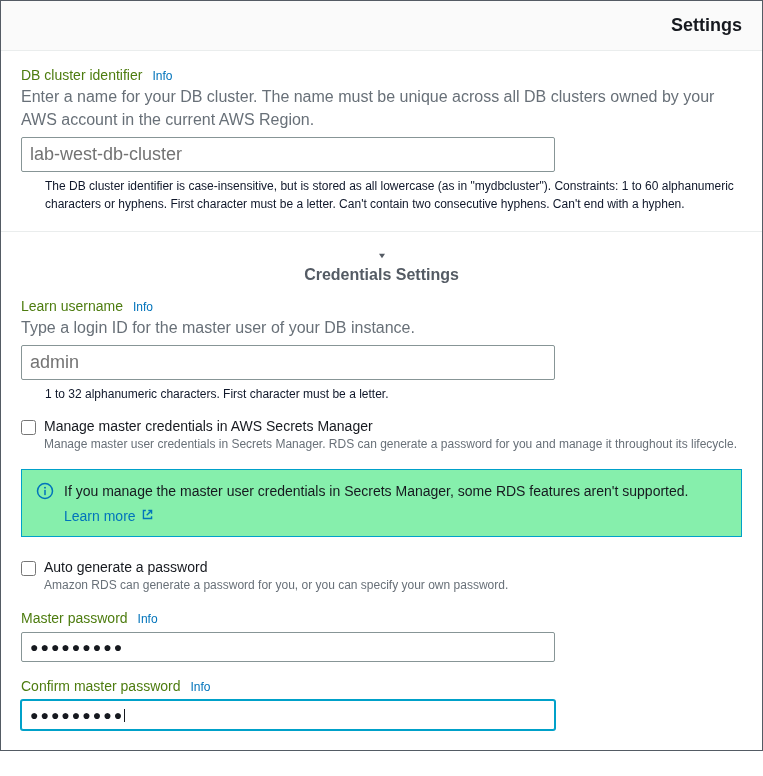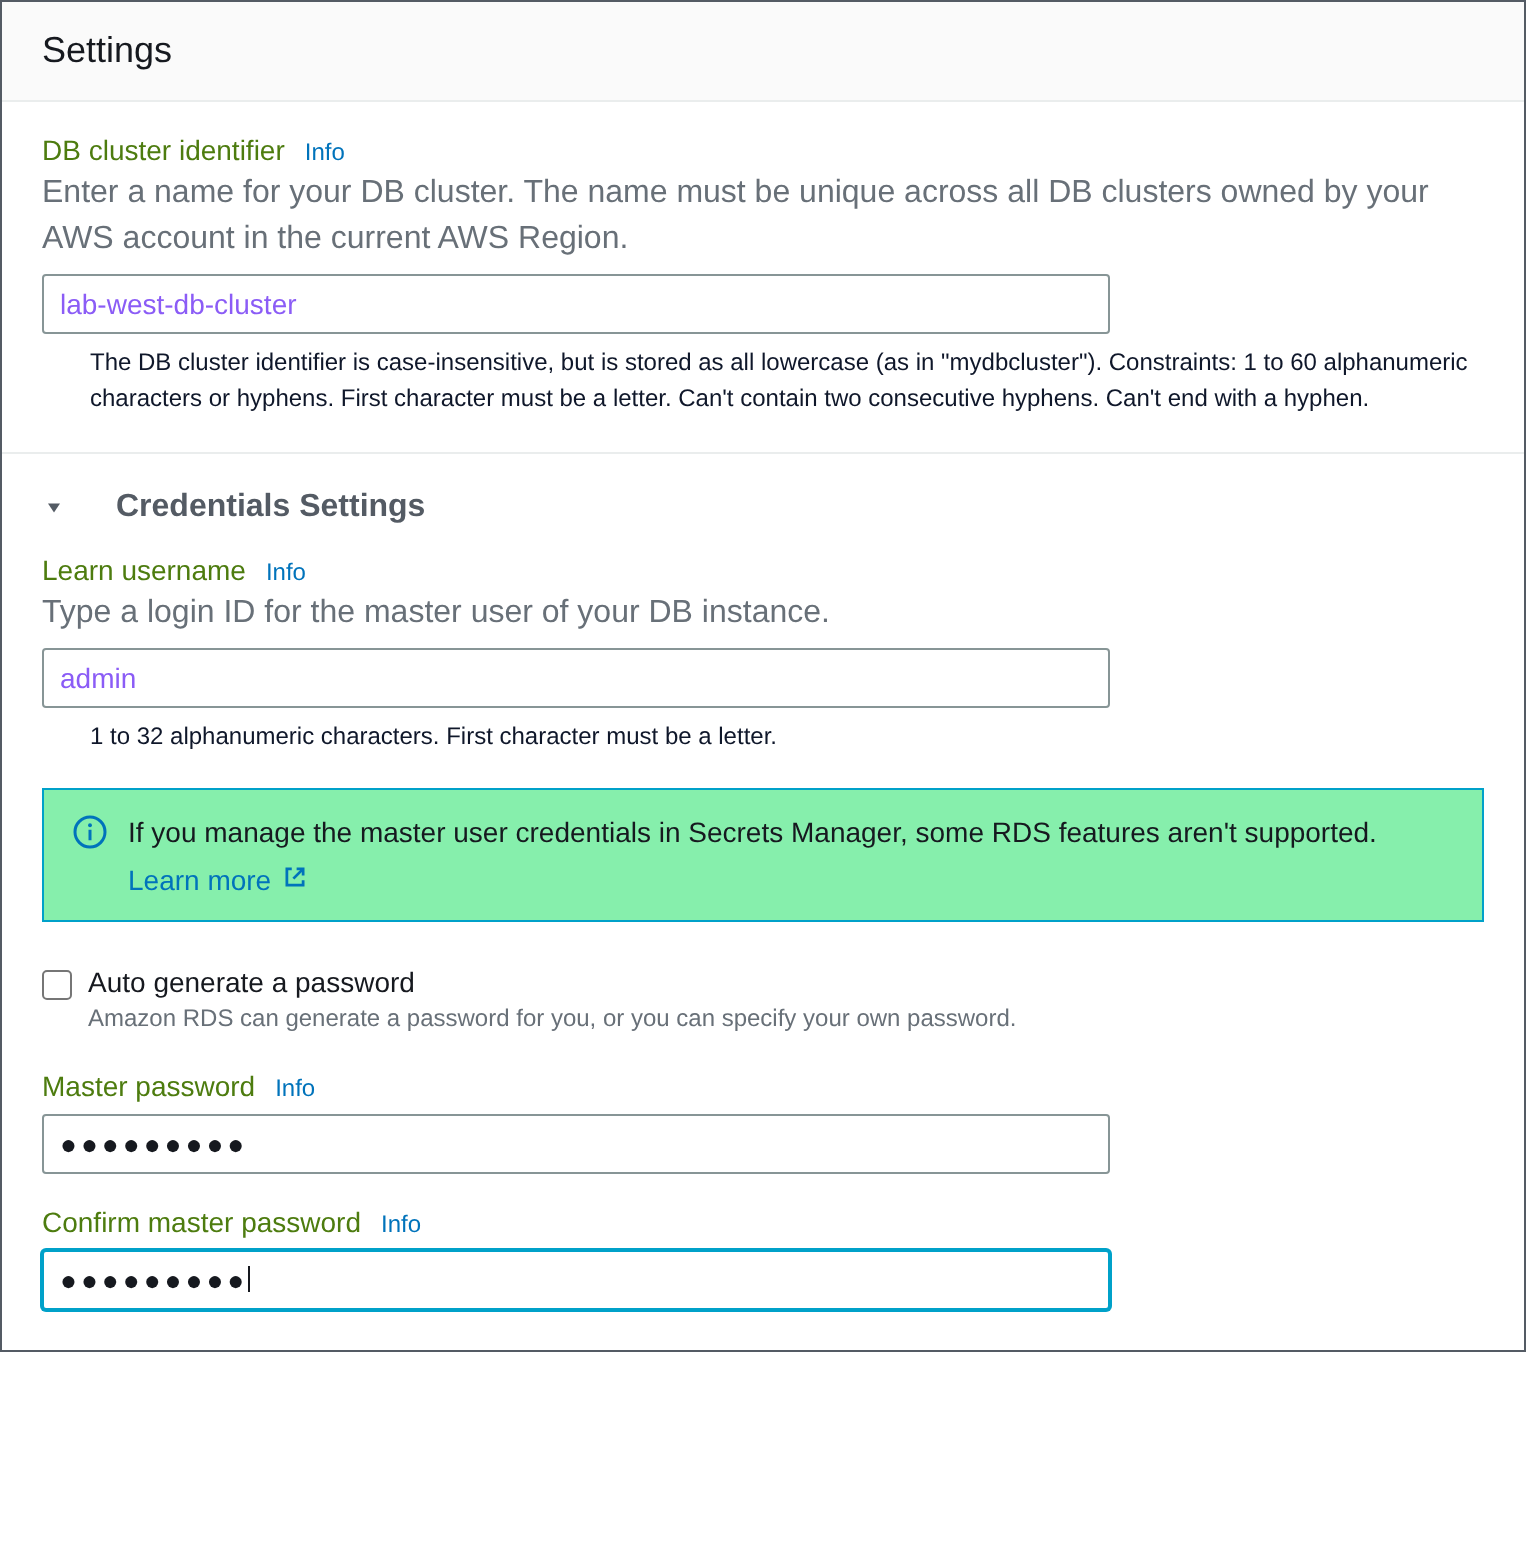--- a/index.html
+++ b/index.html
@@ -13,22 +13,23 @@
     .panel {
       border: 1px solid #545b64;
     }
     .panel-header {
       padding: 14px 20px;
       border-bottom: 1px solid #eaeded;
       background: #fafafa;
     }
     .panel-header h2 {
       font-size: 18px;
-      font-weight: 400;
-      color: #16191f;
+      font-weight: 700;
+      color: #16191f;
+      text-align: right;
     }
     .panel-body {
       padding: 16px 20px 20px 20px;
     }
     .label-row { display: flex; align-items: baseline; gap: 10px; margin-bottom: 2px; }
     .label-text { font-size: 14px; color: #4d7c0f; }
     .info-link {
       color: #0073bb;
       font-size: 12px;
       font-weight: 400;
@@ -39,44 +40,45 @@
       color: #687078;
       line-height: 1.45;
       margin-top: 2px;
     }
     .text-input {
       width: 534px;
       max-width: 100%;
       padding: 6px 8px;
       border: 1px solid #879596;
       border-radius: 2px;
-      font-size: 14px;
-      color: #8b5cf6;
+      font-size: 18px;
+      color: #737373;
       margin-top: 6px;
       background: #fff;
       font-family: inherit;
     }
     .constraint {
       font-size: 12px;
       color: #0f172a;
       line-height: 1.45;
       margin-top: 6px;
       margin-left: 24px;
     }
     .divider {
       border: none;
       border-top: 1px solid #eaeded;
       margin: 18px -20px;
     }
     .section-toggle {
       display: flex;
       align-items: center;
-      gap: 25px;
+      gap: 4px;
       cursor: pointer;
       margin-bottom: 14px;
+      flex-direction: column;
     }
     .section-toggle .caret svg { display: block; }
     .section-toggle h3 {
       font-size: 16px;
       font-weight: 700;
       color: #545b64;
     }
     .checkbox-row {
       display: flex;
       align-items: flex-start;
@@ -188,20 +190,27 @@
     <div>
       <div class="label-row">
         <span class="label-text">Learn username</span>
         <span class="info-link">Info</span>
       </div>
       <div class="hint">Type a login ID for the master user of your DB instance.</div>
       <input type="text" class="text-input" value="admin" style="">
       <div class="constraint">1 to 32 alphanumeric characters. First character must be a letter.</div>
     </div>
 
+    <div class="checkbox-row">
+      <input type="checkbox" style="">
+      <div class="cb-body">
+        <div class="cb-label">Manage master credentials in AWS Secrets Manager</div>
+        <div class="cb-desc">Manage master user credentials in Secrets Manager. RDS can generate a password for you and manage it throughout its lifecycle.</div>
+      </div>
+    </div>
 
     <div class="info-box">
       <span class="icon">
         <svg width="18" height="18" viewBox="0 0 24 24">
             <circle cx="12" cy="12" r="10" fill="none" stroke="#0073bb" stroke-width="2"></circle>
             <circle cx="12" cy="7.5" r="1.3" fill="#0073bb"></circle>
             <rect x="11" y="10.5" width="2" height="7" fill="#0073bb"></rect>
           </svg>
       </span>
       <div>

